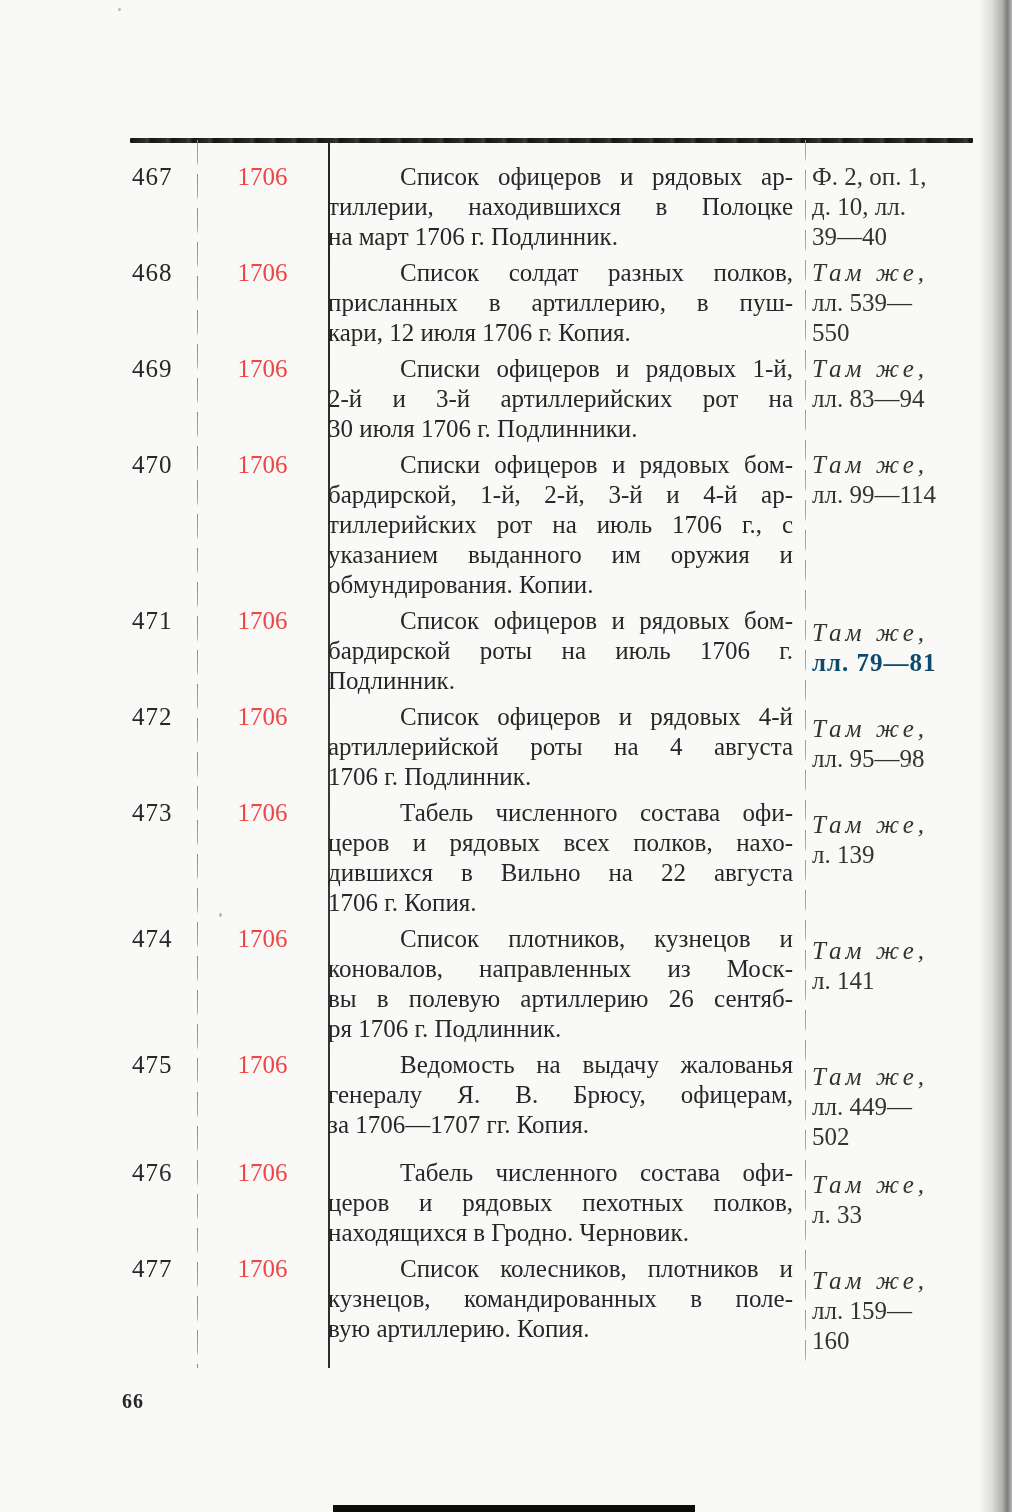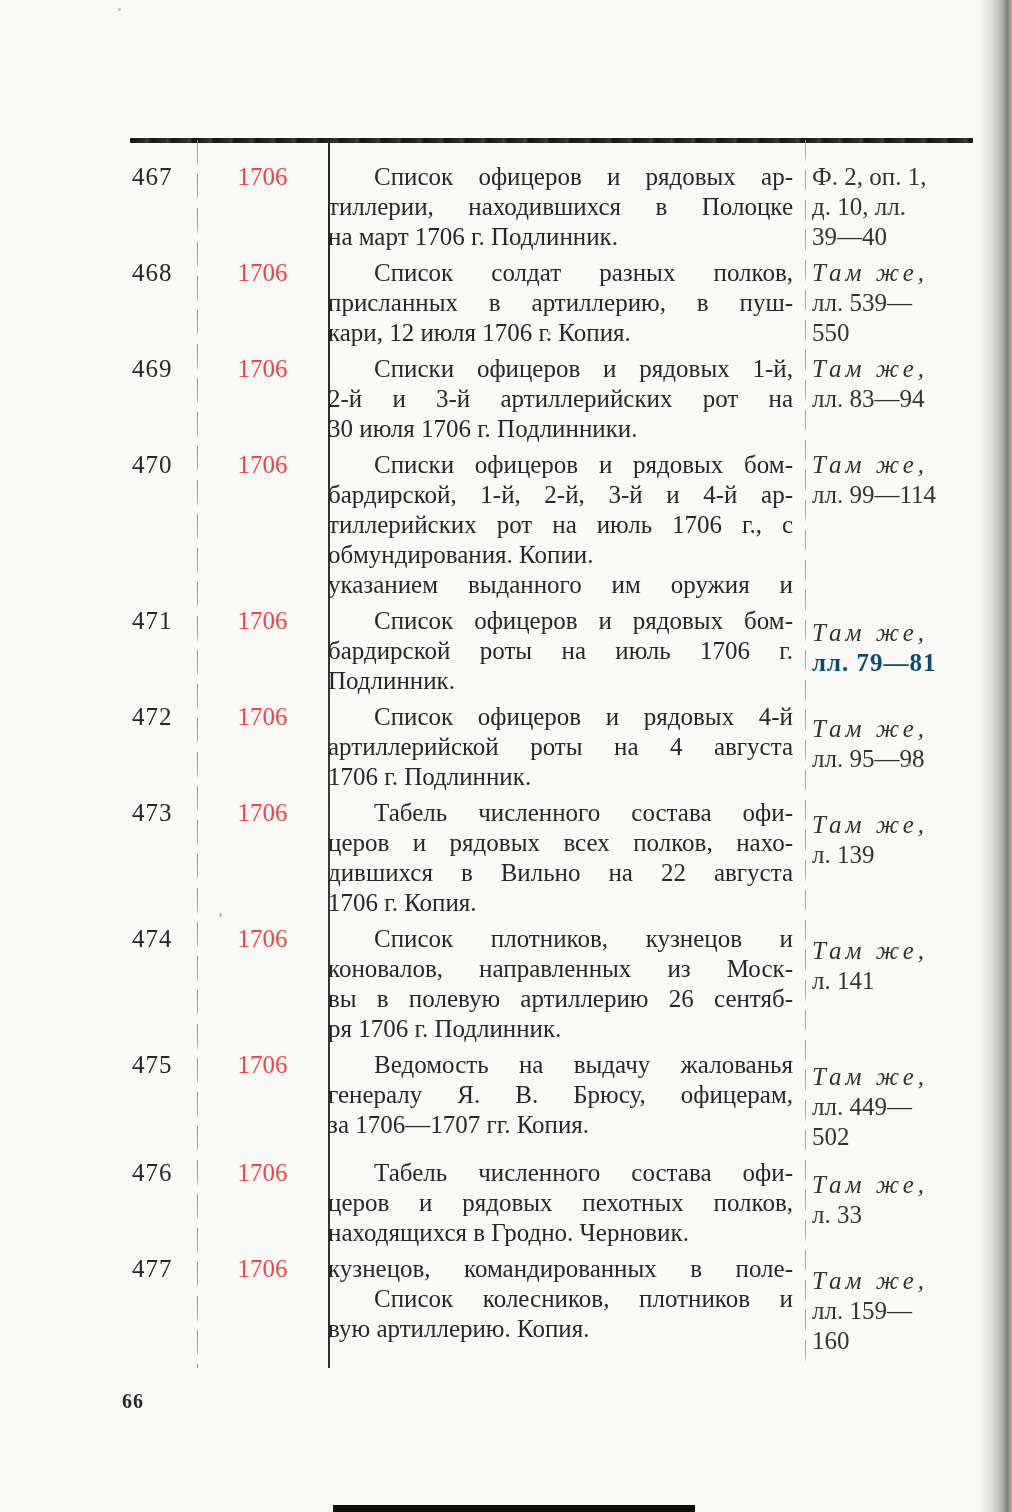--- a/index.html
+++ b/index.html
@@ -59,21 +59,21 @@
     margin-bottom: 6px;
   }
   .cell { font-size: 25px; line-height: 30px; }
   .num  { padding-left: 2px; letter-spacing: 1px; }
   .year { text-align: center; color: #ef4444; }
   .desc { padding-right: 12px; }
   .desc-line {
     text-align: justify;
     text-align-last: justify;
   }
-  .desc-line.first { padding-left: 46px; }
+  .desc-line.first { padding-left: 72px; }
   .desc-line.last  { text-align-last: left; }
   .ref { padding-left: 7px; color: #34332f; }
   .row:nth-child(n+5) .ref { padding-top: 12px; }
   .ref-line { white-space: nowrap; }
   .ref-line.spaced { letter-spacing: 4px; font-style: italic; }
   .ref-line.bold { font-weight: bold; letter-spacing: 1px; color: #0c4a6e; }
   #page-number {
     position: absolute; left: 122px; top: 1390px;
     font-size: 20px; font-weight: 600; letter-spacing: 1px;
   }
@@ -138,22 +138,22 @@
           <div class="ref-line">лл. 83—94</div>
         </div>
       </div>
       <div class="row">
         <div class="cell num">470</div>
         <div class="cell year">1706</div>
         <div class="cell desc">
           <div class="desc-line first">Списки офицеров и рядовых бом-</div>
           <div class="desc-line">бардирской, 1-й, 2-й, 3-й и 4-й ар-</div>
           <div class="desc-line">тиллерийских рот на июль 1706 г., с</div>
+          <div class="desc-line">указанием выданного им оружия и</div>
           <div class="desc-line last">обмундирования. Копии.</div>
-          <div class="desc-line">указанием выданного им оружия и</div>
         </div>
         <div class="cell ref">
           <div class="ref-line spaced">Там же,</div>
           <div class="ref-line">лл. 99—114</div>
         </div>
       </div>
       <div class="row">
         <div class="cell num">471</div>
         <div class="cell year">1706</div>
         <div class="cell desc">
@@ -231,22 +231,22 @@
         </div>
         <div class="cell ref">
           <div class="ref-line spaced">Там же,</div>
           <div class="ref-line">л. 33</div>
         </div>
       </div>
       <div class="row">
         <div class="cell num">477</div>
         <div class="cell year">1706</div>
         <div class="cell desc">
+          <div class="desc-line first">Список колесников, плотников и</div>
           <div class="desc-line">кузнецов, командированных в поле-</div>
-          <div class="desc-line first">Список колесников, плотников и</div>
           <div class="desc-line last">вую артиллерию. Копия.</div>
         </div>
         <div class="cell ref">
           <div class="ref-line spaced">Там же,</div>
           <div class="ref-line">лл. 159—</div>
           <div class="ref-line">160</div>
         </div>
       </div>
     </div>
 

